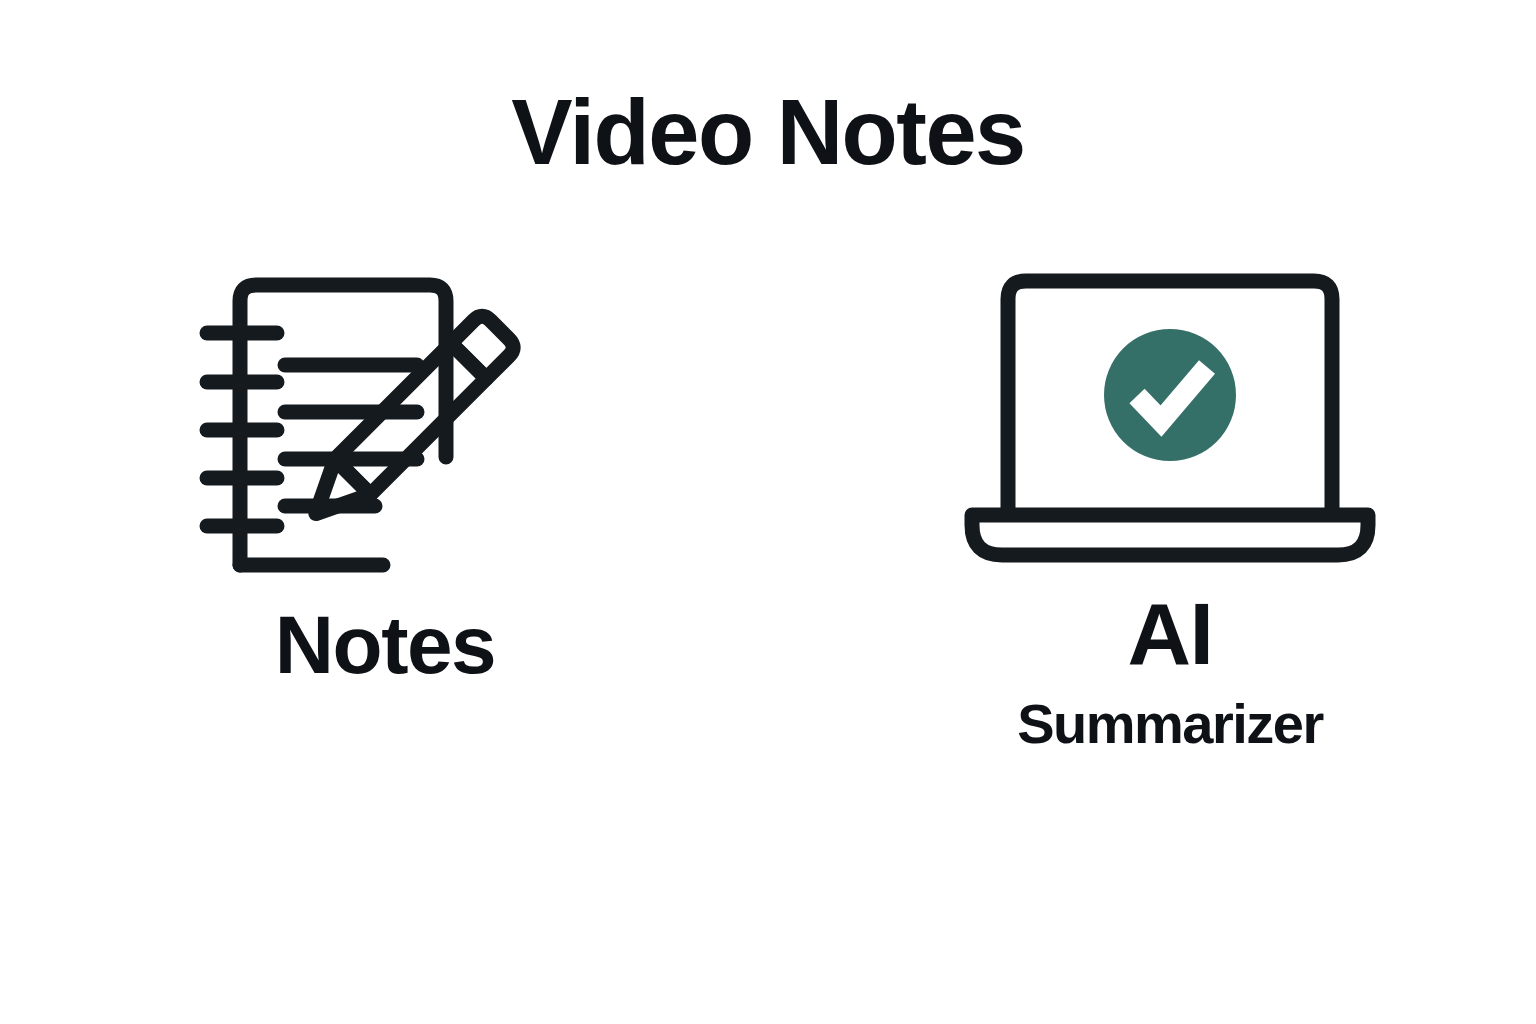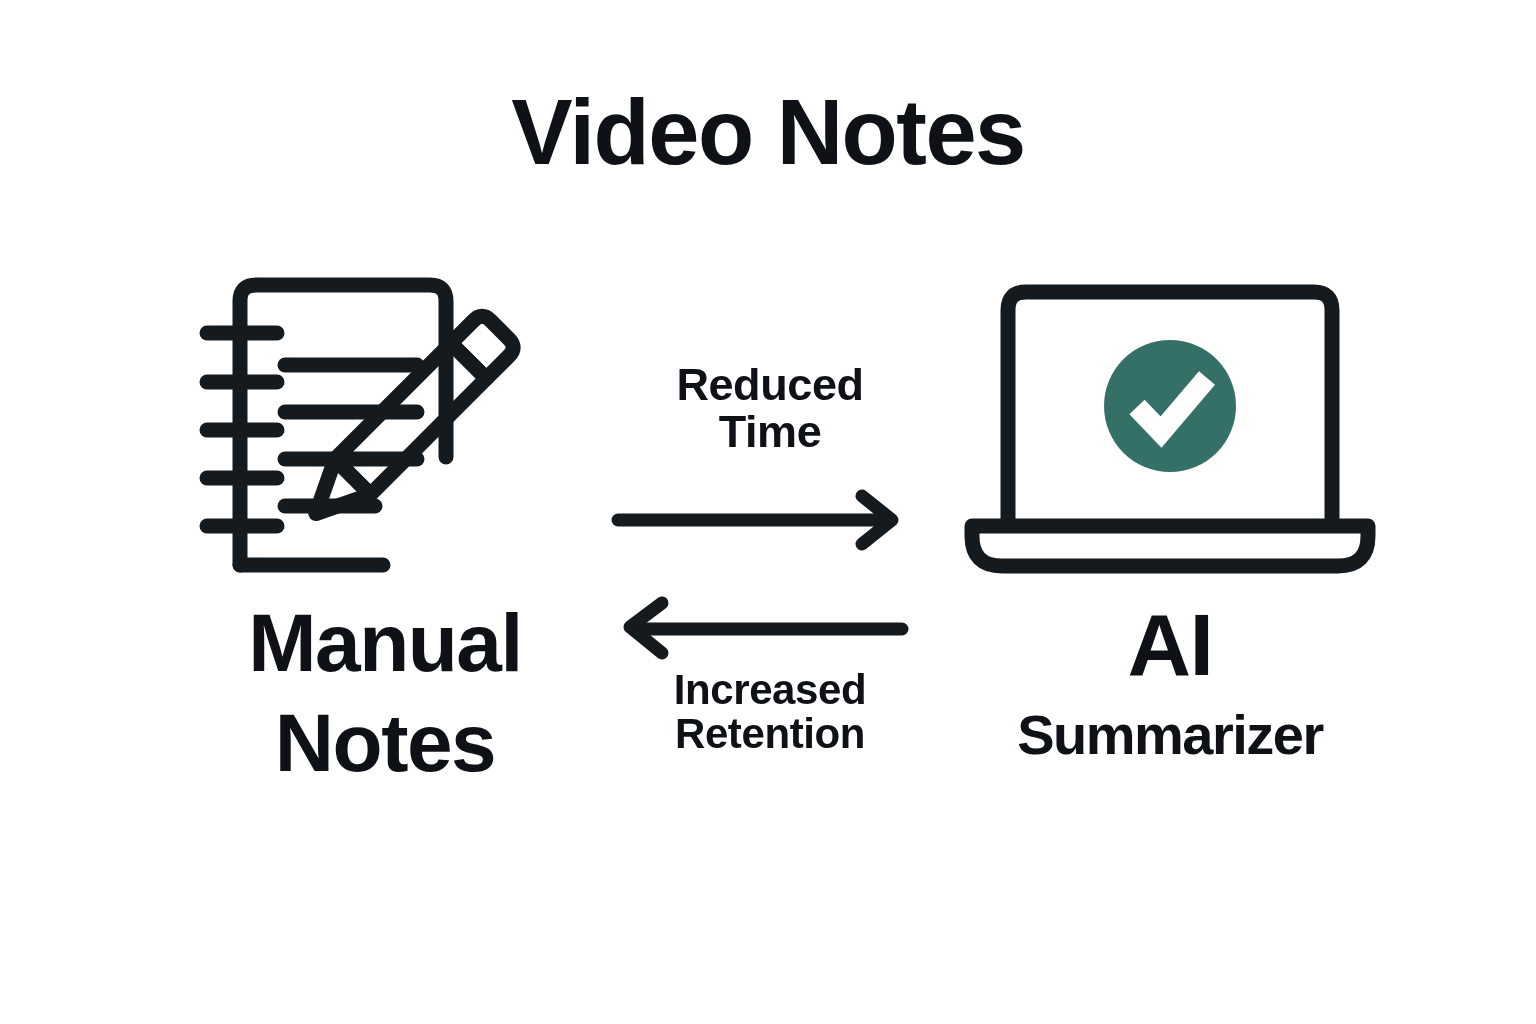--- a/index.html
+++ b/index.html
@@ -35,21 +35,21 @@
     line-height: 1;
     color: #0e1116;
     white-space: nowrap;
   }
 
   
   .node {
     position: absolute;
   }
   .node-left  { left: 150px;  top: 255px; width: 470px; }
-  .node-right { left: 920px;  top: 254px; width: 500px; }
+  .node-right { left: 920px;  top: 243px; width: 500px; }
 
   .icon-wrap {
     width: 100%;
     display: flex;
     justify-content: center;
     align-items: flex-end;
     height: 330px;
   }
 
   .node-label {
@@ -126,21 +126,20 @@
           <path d="M 10 12 Q 10 0 22 0 L 48 0 Q 60 0 60 12 L 60 44 L 10 44 Z"></path>
 
           <path d="M 10 44 L 60 44 L 60 208 L 10 208 Z"></path>
 
           <path d="M 10 208 L 60 208 L 35 260 Z"></path>
         </g>
       </svg>
     </div>
 
     <div class="node-label">
-      <span class="l1">Manual</span>
       <span class="l2">Notes</span>
     </div>
   </div>
 
   <div class="node node-right">
 
     <div class="icon-wrap">
       <svg width="420" height="310" viewBox="0 0 420 310">
 
         <path d="M 48 250 L 48 36 Q 48 18 66 18 L 354 18 Q 372 18 372 36 L 372 250" fill="none" stroke="#151a1f" stroke-width="15" stroke-linecap="round" stroke-linejoin="round"></path>
@@ -151,41 +150,14 @@
         <path d="M 177 133 L 201 158 L 247 104" fill="none" stroke="#ffffff" stroke-width="21" stroke-linecap="butt" stroke-linejoin="miter"></path>
       </svg>
     </div>
 
     <div class="node-label label-ai">
       <span class="l1">AI</span>
       <span class="l2">Summarizer</span>
     </div>
   </div>
 
-  <div class="connector">
-
-    <div class="arrow-label label-top">
-      <span class="l1">Reduced</span>
-      <span class="l2">Time</span>
-    </div>
-
-    <svg class="arrow-svg arrow-top-svg" width="320" height="60" viewBox="0 0 320 60">
-      <g fill="none" stroke="#151a1f" stroke-width="13" stroke-linecap="round" stroke-linejoin="round">
-        <path d="M 18 30 L 285 30"></path>
-        <path d="M 262 6 L 292 30 L 262 54"></path>
-      </g>
-    </svg>
-
-    <svg class="arrow-svg arrow-bottom-svg" width="320" height="60" viewBox="0 0 320 60">
-      <g fill="none" stroke="#151a1f" stroke-width="13" stroke-linecap="round" stroke-linejoin="round">
-        <path d="M 302 34 L 38 34"></path>
-        <path d="M 62 8 L 30 32 L 62 58"></path>
-      </g>
-    </svg>
-
-    <div class="arrow-label label-bottom">
-      <span class="l1">Increased</span>
-      <span class="l2">Retention</span>
-    </div>
-
-  </div>
 
 </div>
 
 </body></html>

